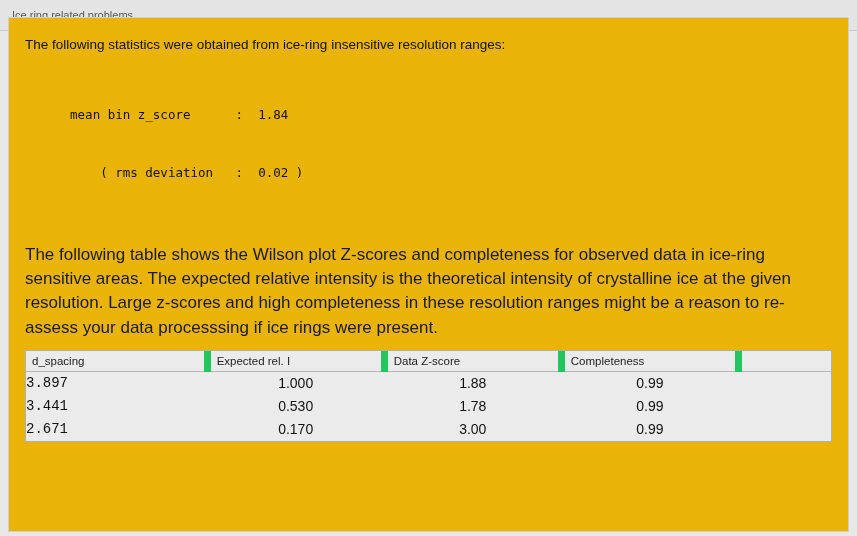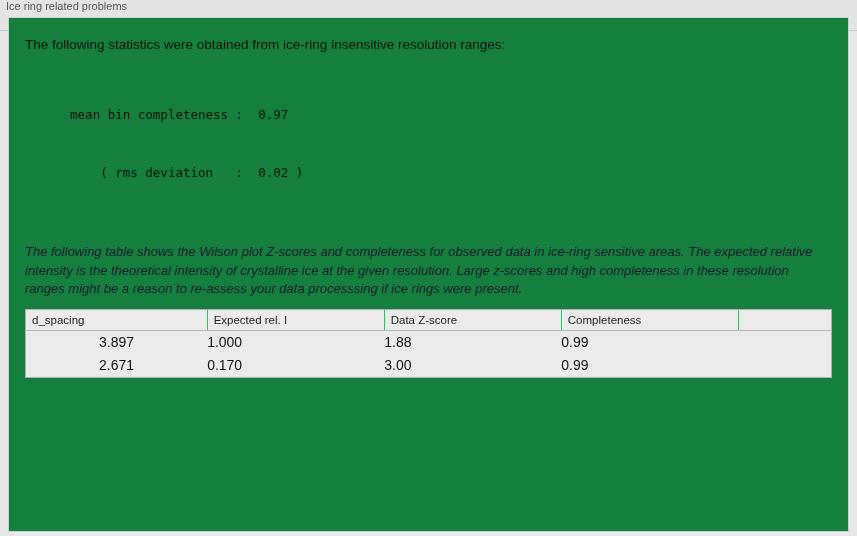--- a/index.html
+++ b/index.html
@@ -20,35 +20,36 @@
     width: 857px;
     height: 536px;
     box-sizing: border-box;
     background: #e8e8e8;
   }
   .titlebar {
     height: 31px;
     background: #e4e4e4;
     border-bottom: 1px solid #c8c8c8;
     display: flex;
-    padding-left: 6px;
+    align-items: center;
+    padding-left: 12px;
     box-sizing: border-box;
   }
   .titlebar-text {
     font-size: 11px;
     color: #555555;
     font-family: "Liberation Sans", sans-serif;
   }
   .panel {
     position: absolute;
     top: 17px;
     left: 8px;
     right: 8px;
     bottom: 4px;
-    background: #15803d;
+    background: #eab308;
     border: 1px solid #cfcfcf;
     box-sizing: border-box;
     padding: 14px 16px 0 16px;
     overflow: hidden;
   }
   .intro {
     font-size: 13.5px;
     color: #111111;
     margin: 4px 0 12px 0;
     line-height: 1.35;
@@ -58,61 +59,61 @@
     font-size: 12.5px;
     color: #111111;
     line-height: 1.55;
     margin: 0 0 22px 30px;
     white-space: pre;
   }
   .stats-row {
     display: block;
   }
   .para {
-    font-size: 13px;
+    font-size: 17px;
     color: #1a1a2e;
     line-height: 1.42;
     margin: 0 0 4px 0;
     max-width: 810px;
-    font-style: italic;
   }
   .table-wrap {
     margin-top: 10px;
     border: 1px solid #b0b0b0;
     background: #ebebeb;
     box-sizing: border-box;
   }
   table {
     border-collapse: collapse;
     width: 100%;
     font-size: 13px;
   }
   thead th {
     font-weight: normal;
     font-size: 11.5px;
     color: #222222;
     text-align: left;
     padding: 2px 0 2px 6px;
     background: #ebebeb;
-    border-right: 1px solid #22c55e;
+    border-right: 7px solid #22c55e;
     border-bottom: 1px solid #b5b5b5;
     height: 16px;
   }
   thead th:last-child {
     border-right: none;
   }
   tbody td {
-    text-align: left;
+    text-align: center;
     padding: 2px 0;
     font-size: 14px;
     color: #111111;
     height: 19px;
   }
   tbody td.first {
-    text-align: center;
+    text-align: left;
+    font-family: Liberation Mono, monospace;
   }
   .col1 { width: 22.5%; }
   .col2 { width: 22%; }
   .col3 { width: 22%; }
   .col4 { width: 22%; }
   .col5 { width: 11.5%; }
 </style>
 </head>
 <body>
 
@@ -120,21 +121,21 @@
 
   <div class="titlebar">
     <span class="titlebar-text">Ice ring related problems</span>
   </div>
 
   <div class="panel">
 
     <p class="intro">The following statistics were obtained from ice-ring insensitive resolution ranges:</p>
 
     <div class="stats">
-      <span class="stats-row">  mean bin completeness :  0.97</span>
+      <span class="stats-row">  mean bin z_score      :  1.84</span>
       <span class="stats-row">      ( rms deviation   :  0.02 )</span>
     </div>
 
     <p class="para">The following table shows the Wilson plot Z-scores and completeness for observed data in ice-ring sensitive areas. The expected relative intensity is the theoretical intensity of crystalline ice at the given resolution. Large z-scores and high completeness in these resolution ranges might be a reason to re-assess your data processsing if ice rings were present.</p>
 
     <div class="table-wrap">
       <table>
         <thead>
           <tr>
             <th class="col1">d_spacing</th>
@@ -146,20 +147,27 @@
         </thead>
         <tbody>
           <tr>
             <td class="first">3.897</td>
             <td>1.000</td>
             <td>1.88</td>
             <td>0.99</td>
             <td></td>
           </tr>
           <tr>
+            <td class="first">3.441</td>
+            <td>0.530</td>
+            <td>1.78</td>
+            <td>0.99</td>
+            <td></td>
+          </tr>
+          <tr>
             <td class="first">2.671</td>
             <td>0.170</td>
             <td>3.00</td>
             <td>0.99</td>
             <td></td>
           </tr>
 
         </tbody>
       </table>
     </div>

